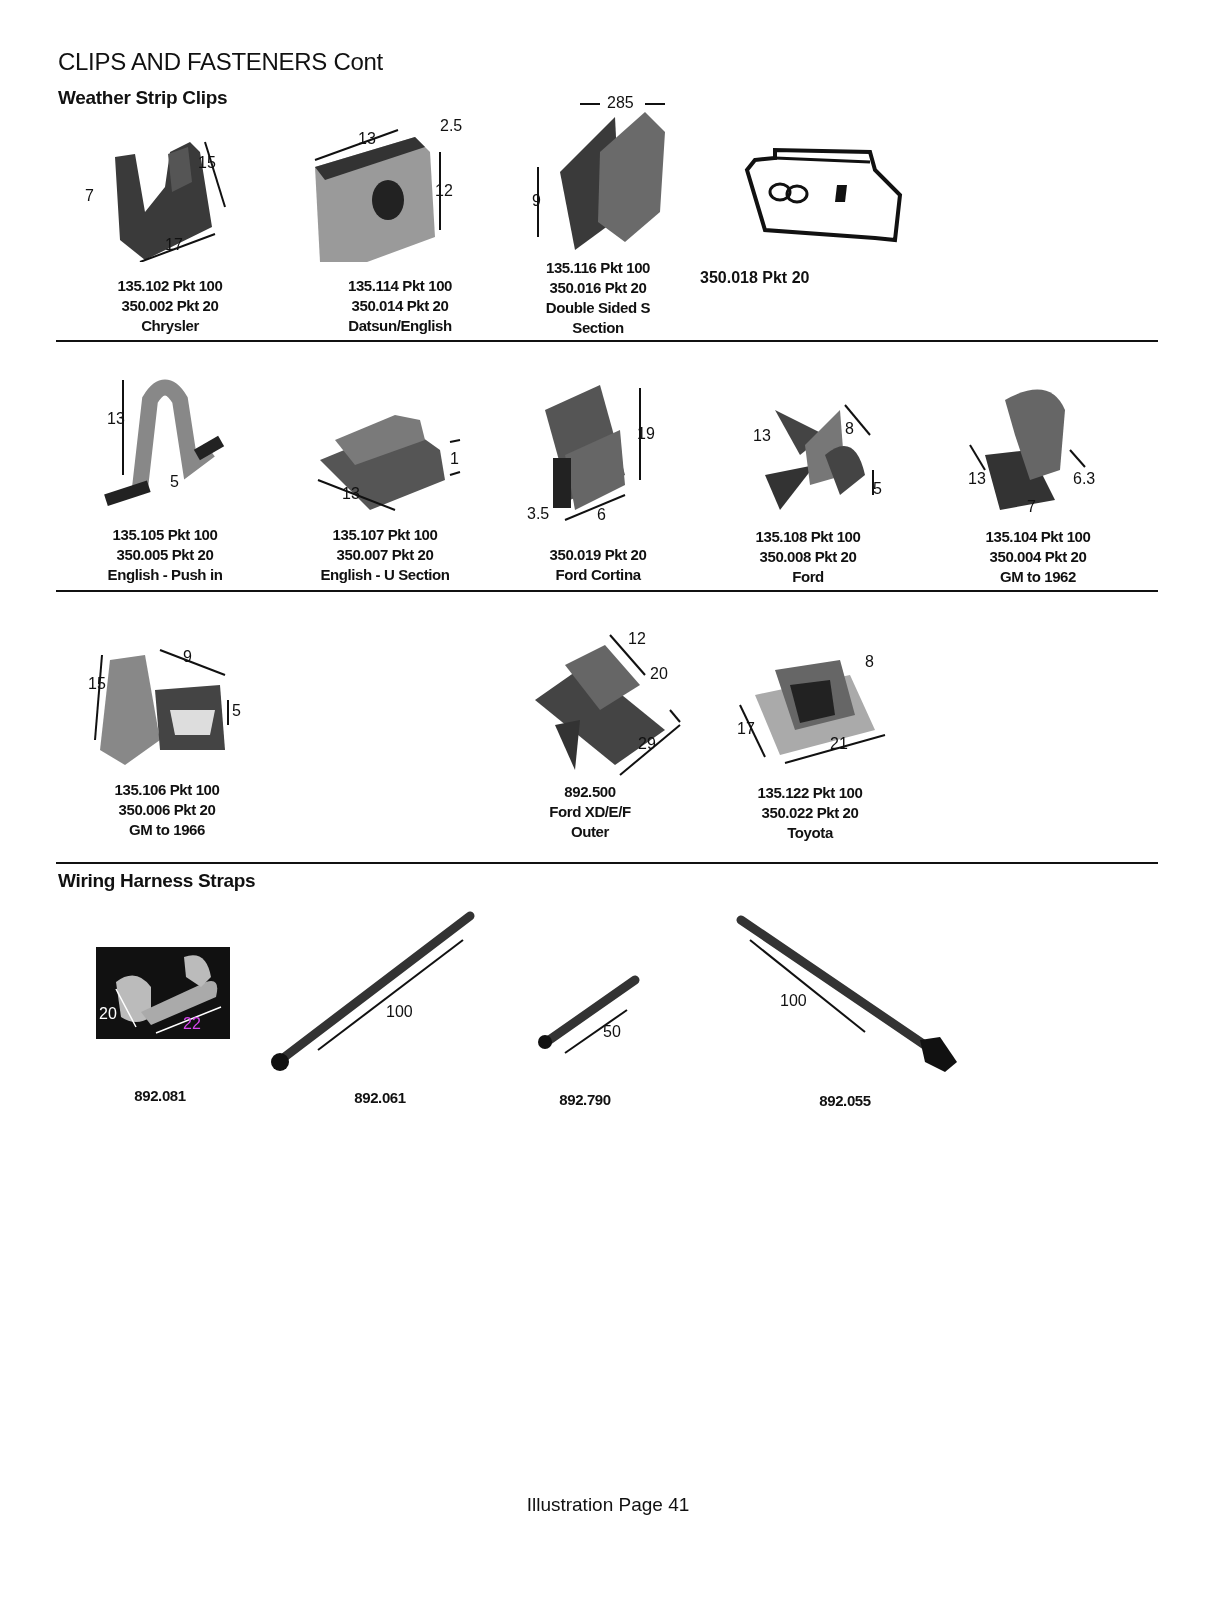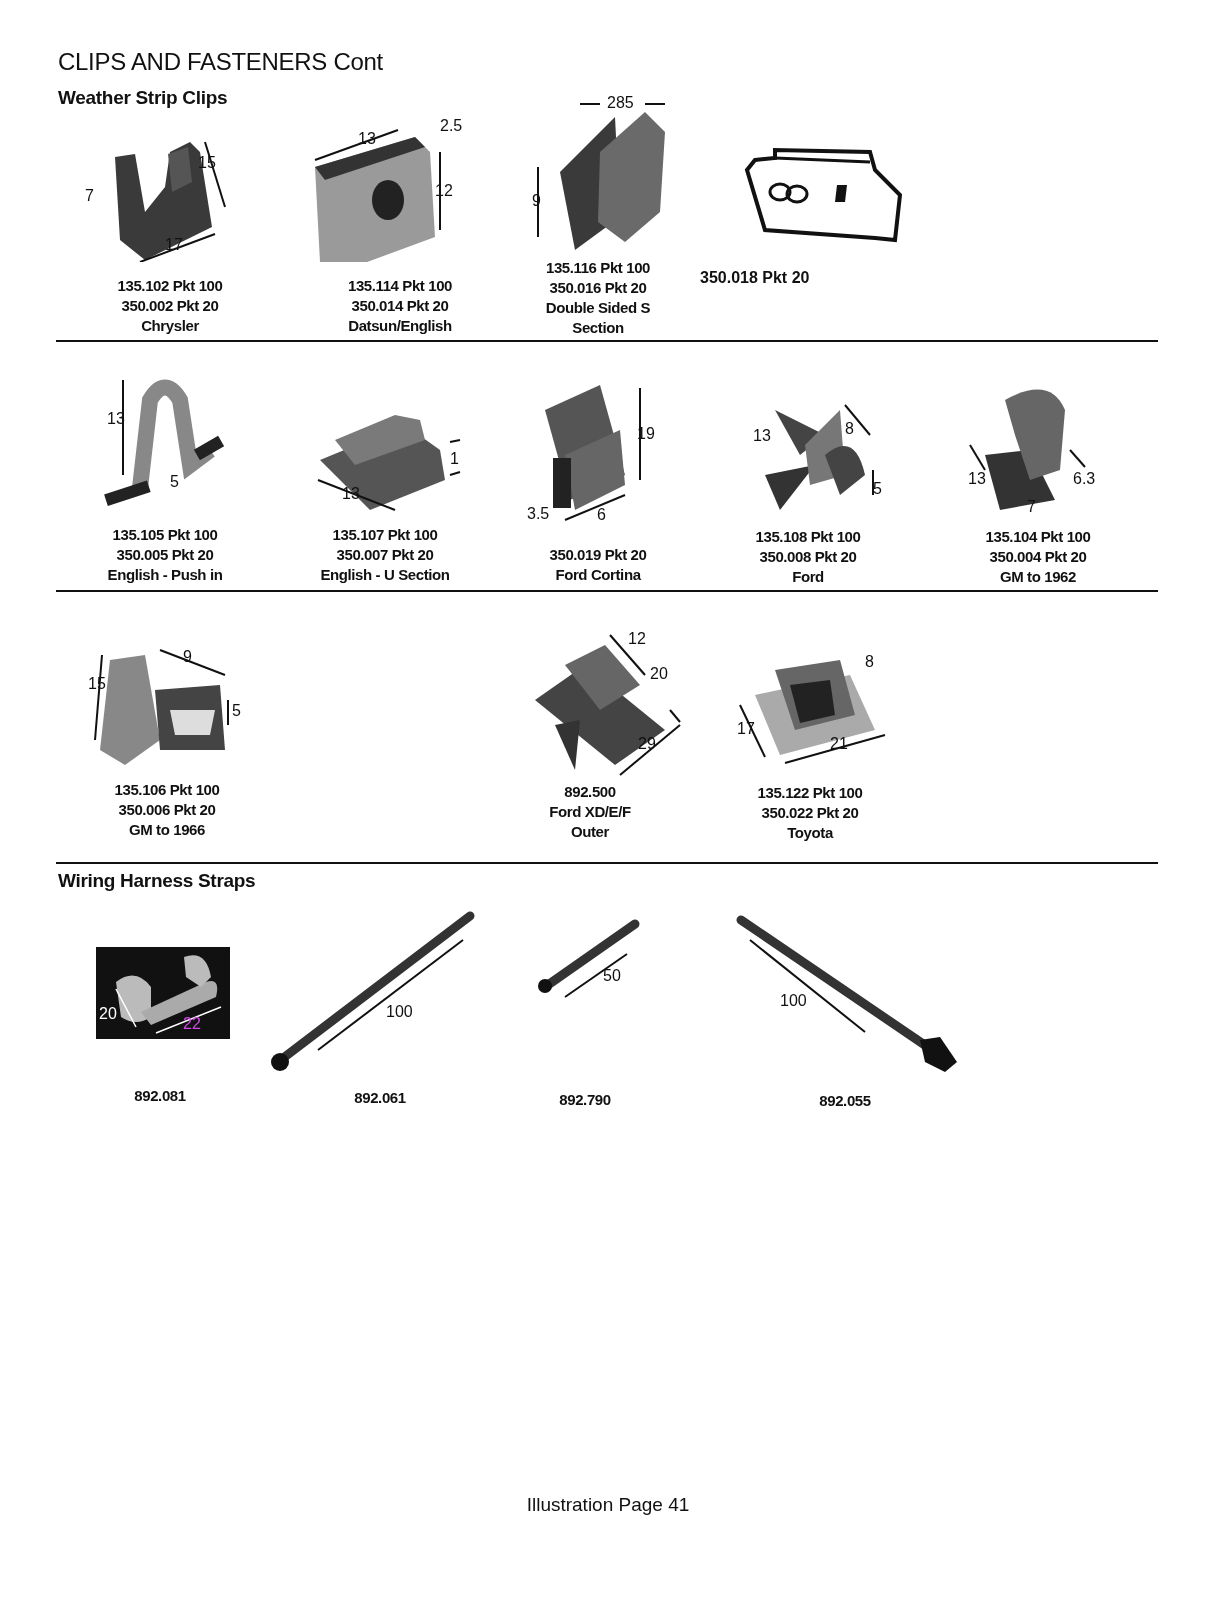--- a/index.html
+++ b/index.html
@@ -288,21 +288,21 @@
       <circle cx="12" cy="152" r="9" fill="#111"></circle>
       <line x1="50" y1="140" x2="195" y2="30" stroke="#111" stroke-width="2"></line>
     </svg>
     <span class="dim" style="left:118px;top:93px">100</span>
   </div>
 </div>
 <div style="position:absolute;left:320px;top:1088px;width:120px" class="caption">
   <div>892.061</div>
 </div>
 
-<div class="item" style="left:535px;top:912px">
+<div class="item" style="left:535px;top:968px">
   <div class="art" style="width:120px;height:90px">
     <svg width="120" height="90">
       <line x1="10" y1="75" x2="100" y2="12" stroke="#333" stroke-width="9" stroke-linecap="round"></line>
       <circle cx="10" cy="74" r="7" fill="#111"></circle>
       <line x1="30" y1="85" x2="92" y2="42" stroke="#111" stroke-width="2"></line>
     </svg>
     <span class="dim" style="left:68px;top:55px">50</span>
   </div>
 </div>
 <div style="position:absolute;left:530px;top:1090px;width:110px" class="caption">

